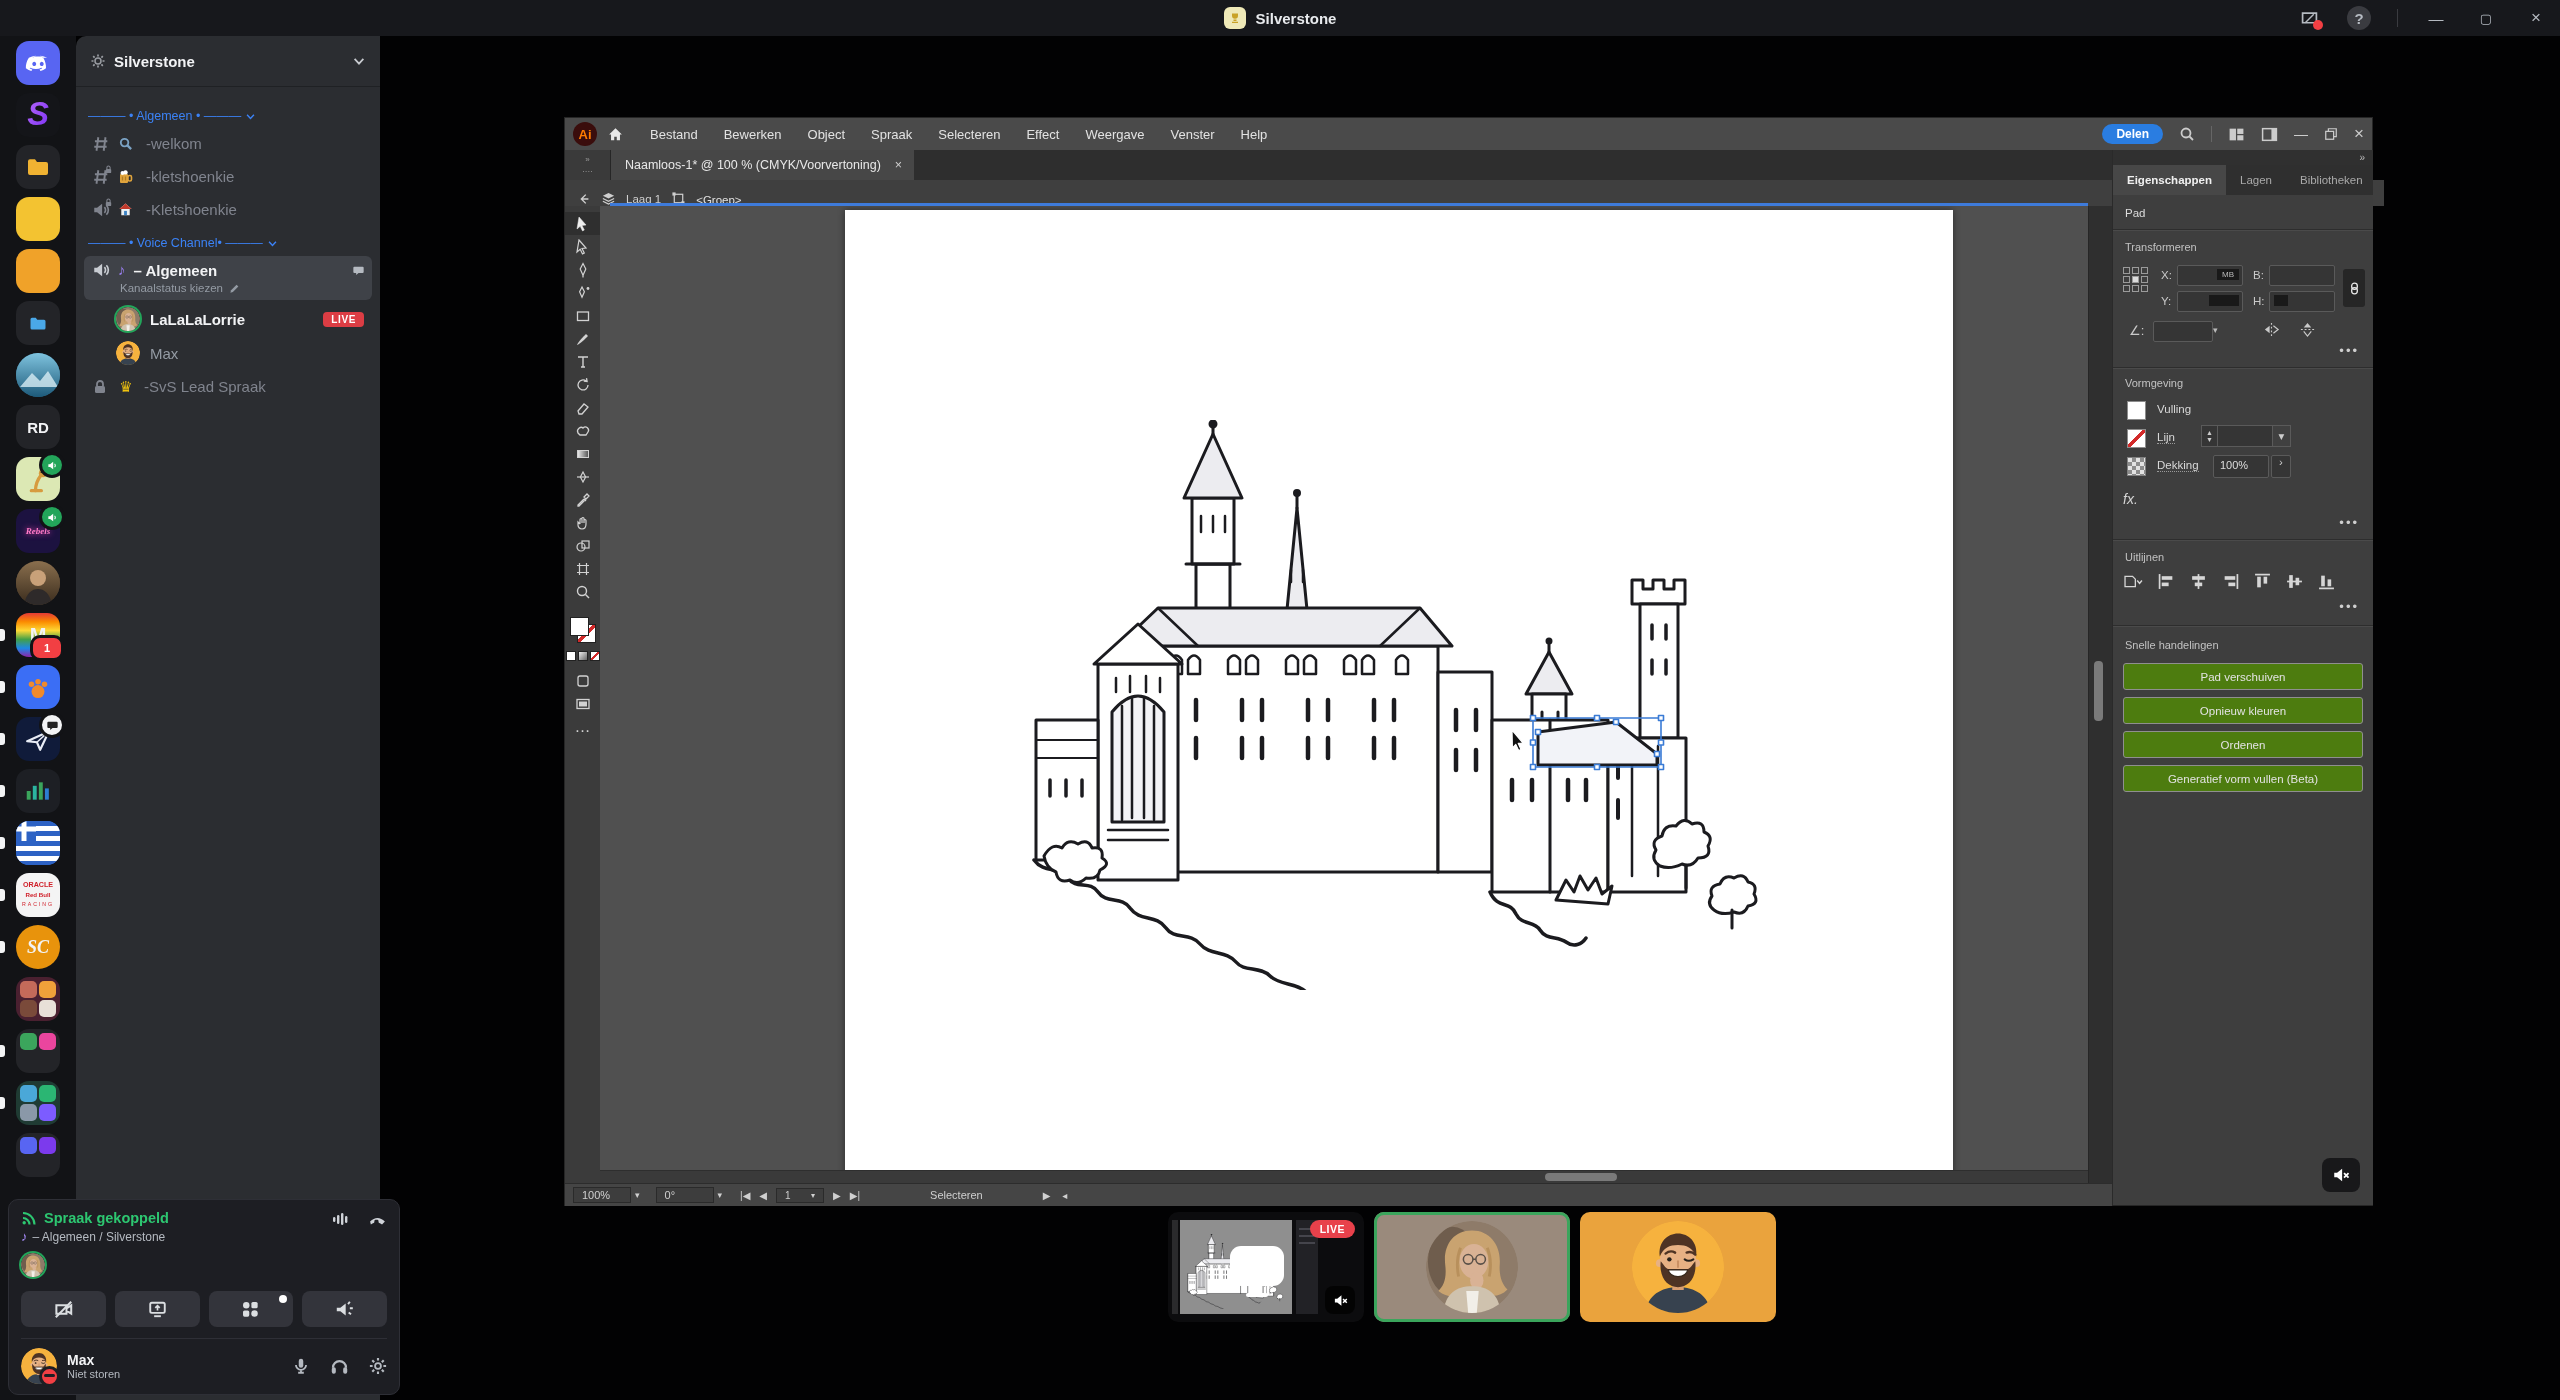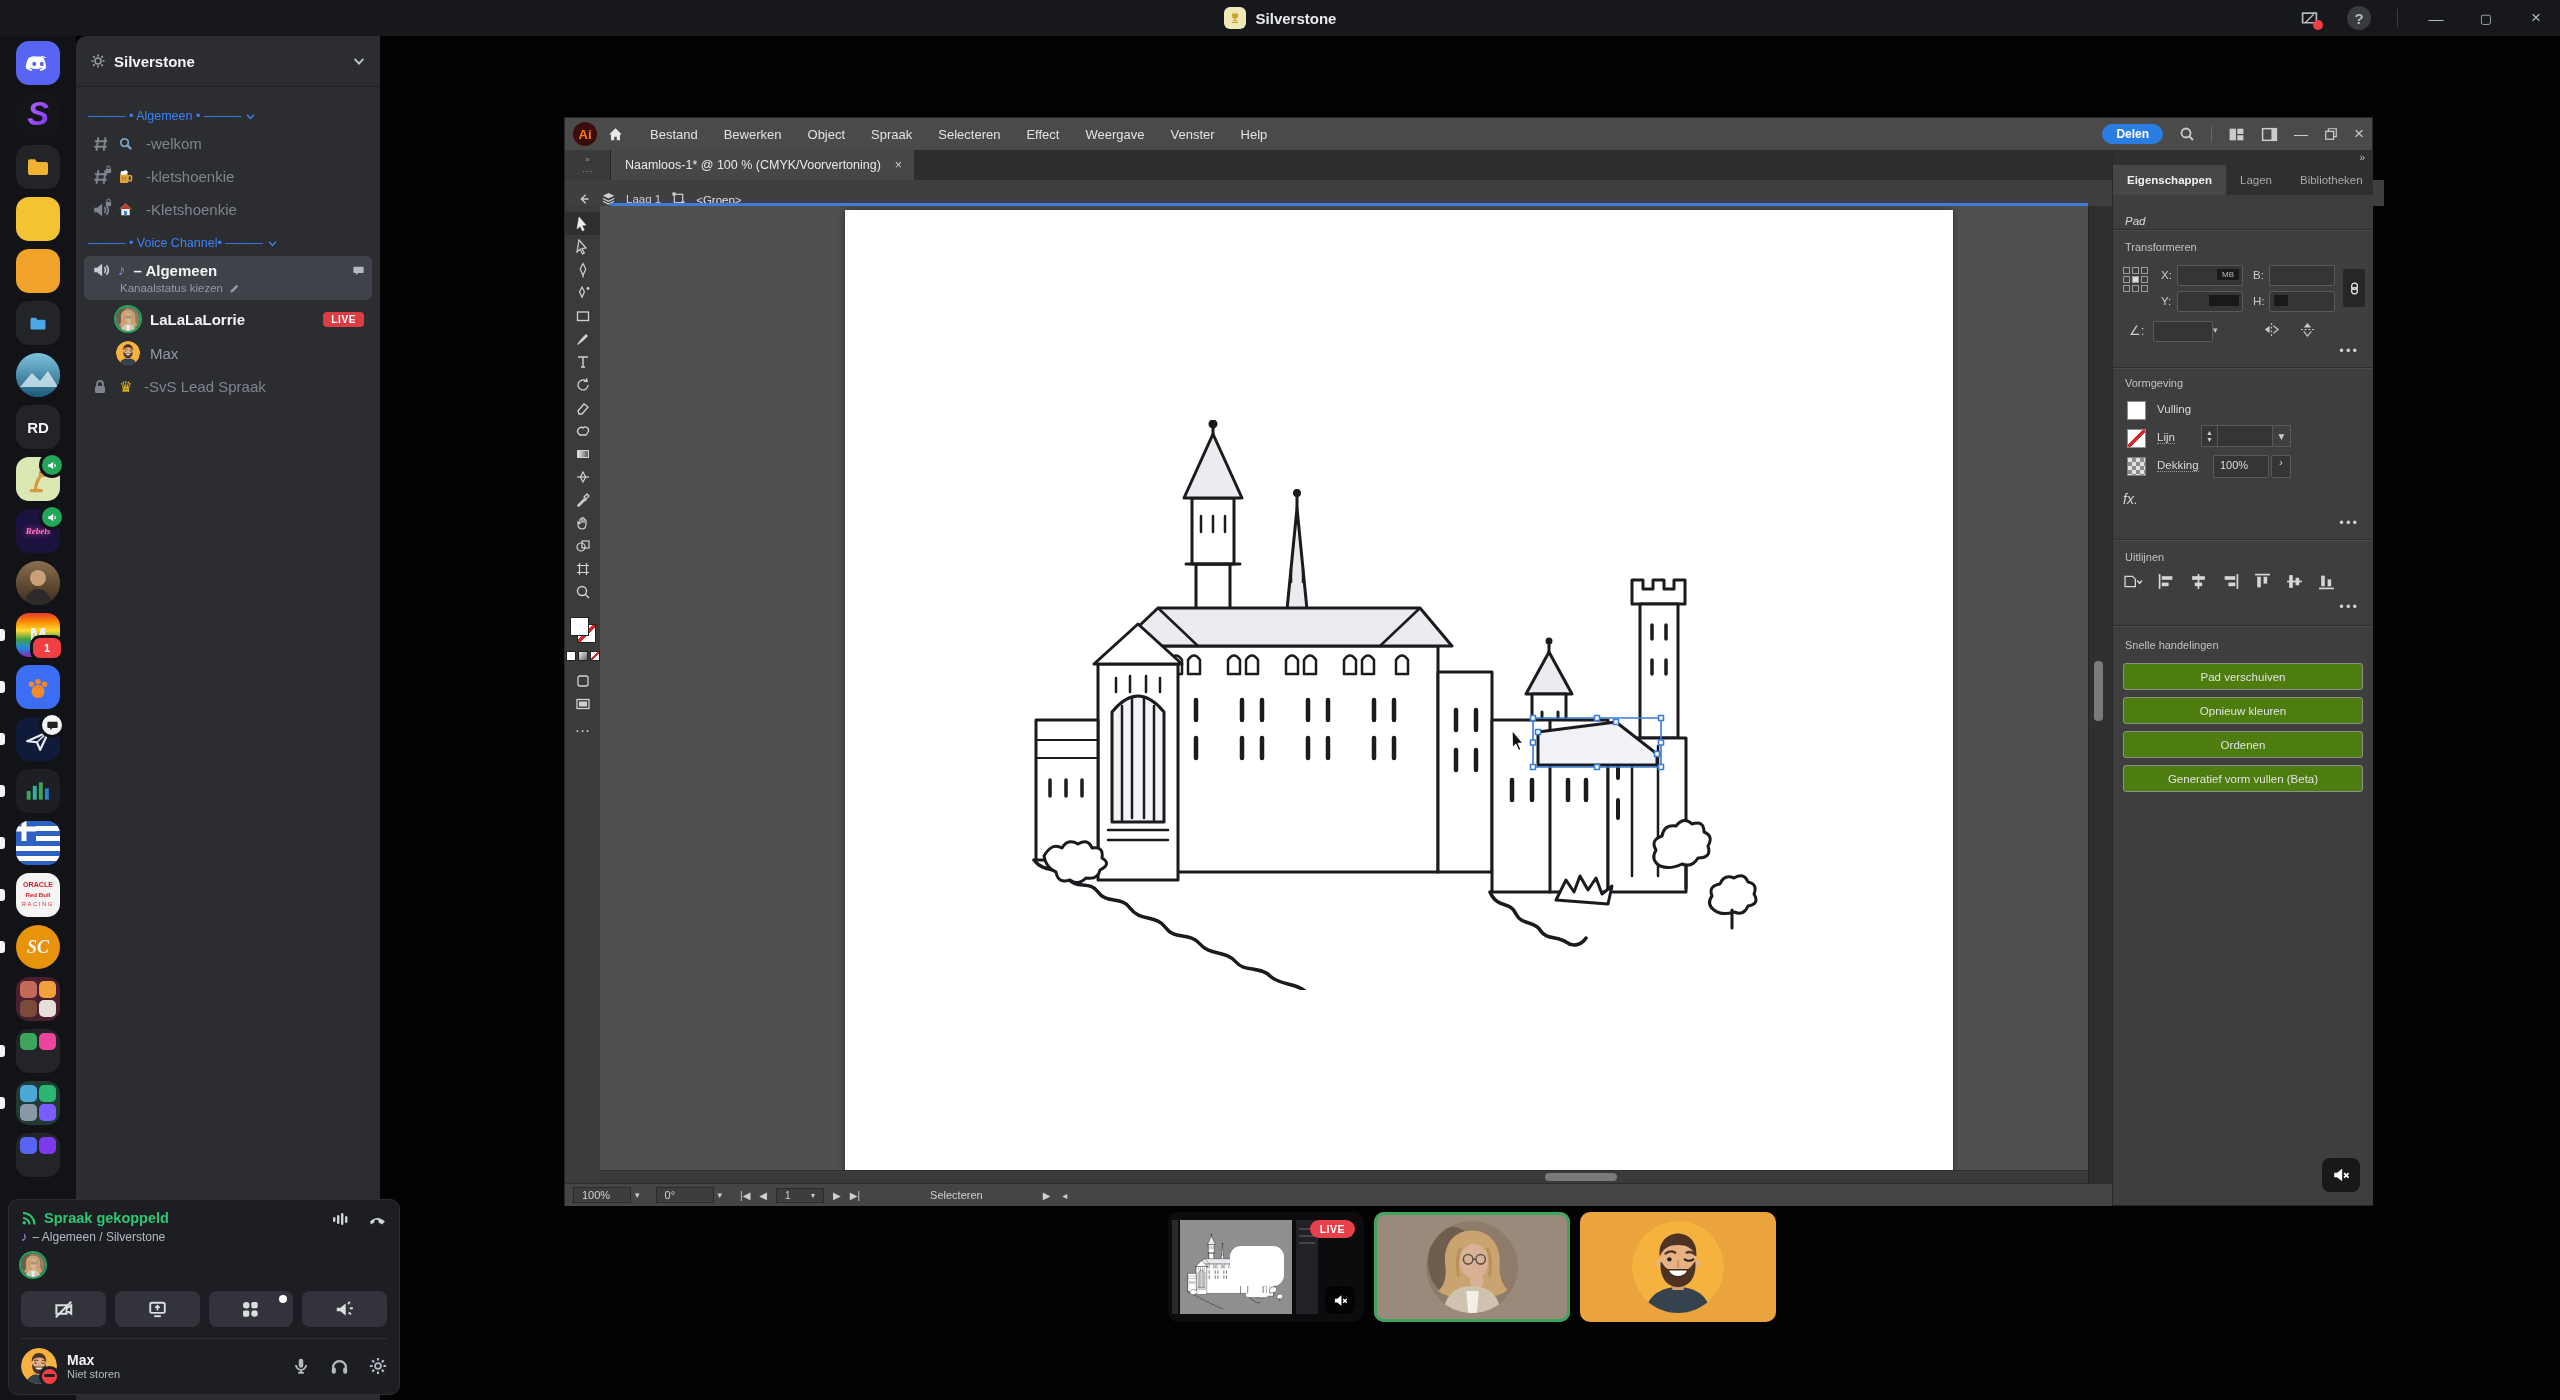--- a/index.html
+++ b/index.html
@@ -960,21 +960,21 @@
       </div>
 
     <div class="abs panel">
       <div class="p-strip">»</div>
       <div class="p-tabs" id="p-tabs">
           <span class="p-tab on">Eigenschappen</span>
           <span class="p-tab">Lagen</span>
           <span class="p-tab">Bibliotheken</span>
         </div>
       <div class="p-body" id="p-body">
-        <div class="abs" style="left:12px;top:20px;color:#dcdcdc;font-style:italic;">Pad</div>
+        <div class="abs" style="left:12px;top:12px;color:#dcdcdc;">Pad</div>
         <div class="hdiv" style="top:34px;"></div>
 
         <div class="abs sec-title" style="left:12px;top:46px;">Transformeren</div>
         <div class="refgrid" style="left:10px;top:72px;">
           <i></i>
             <i></i>
             <i></i>
             <i></i>
             <i class="c"></i>
             <i></i>

